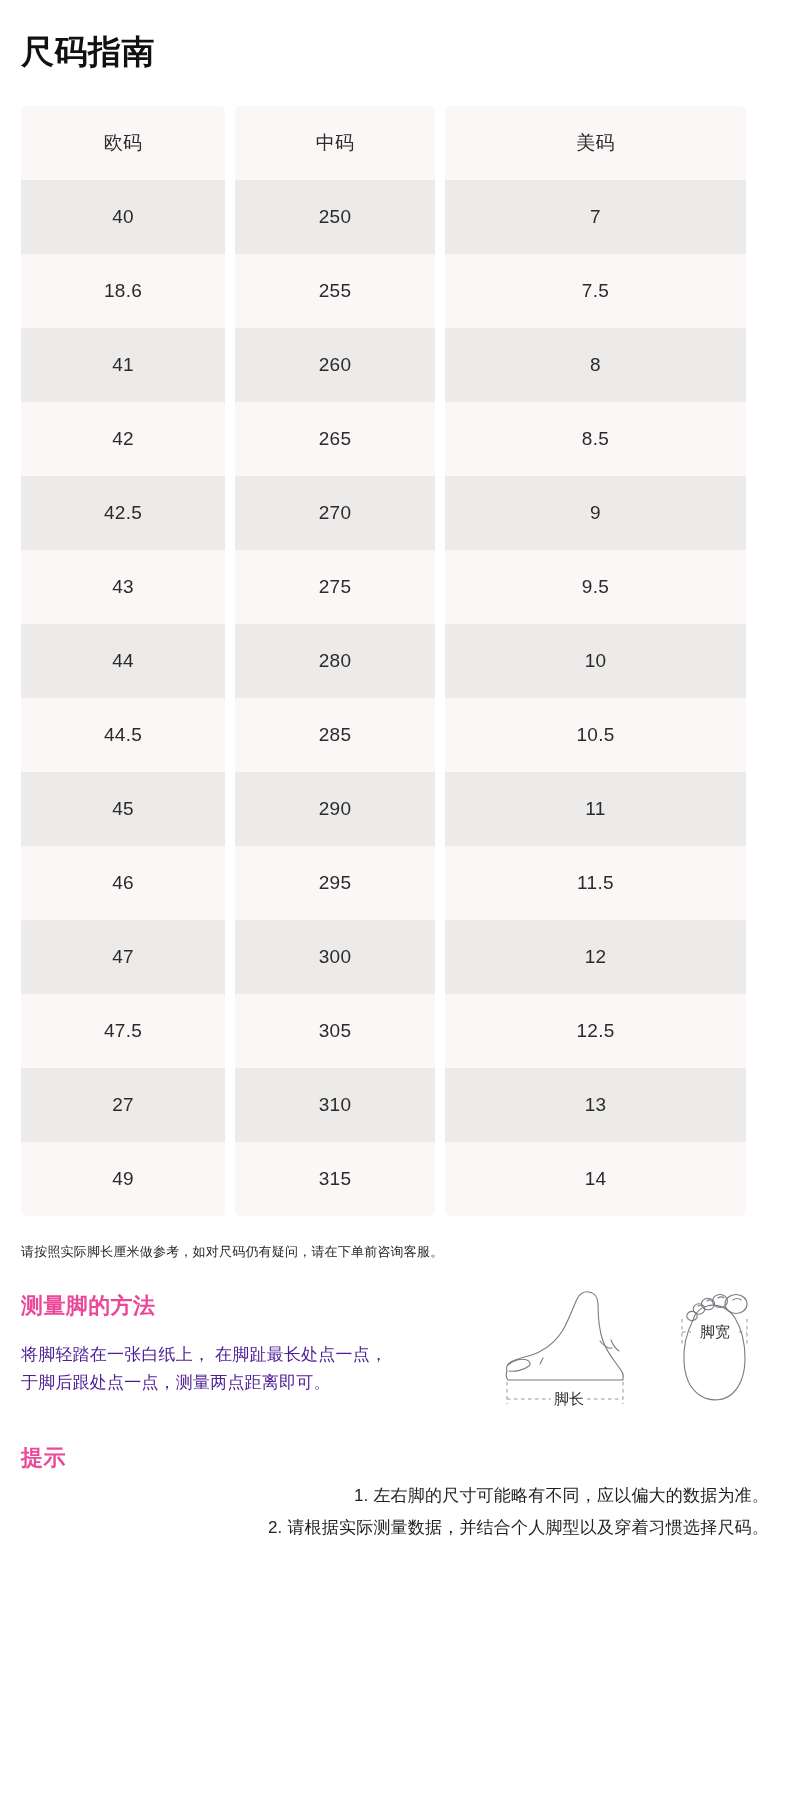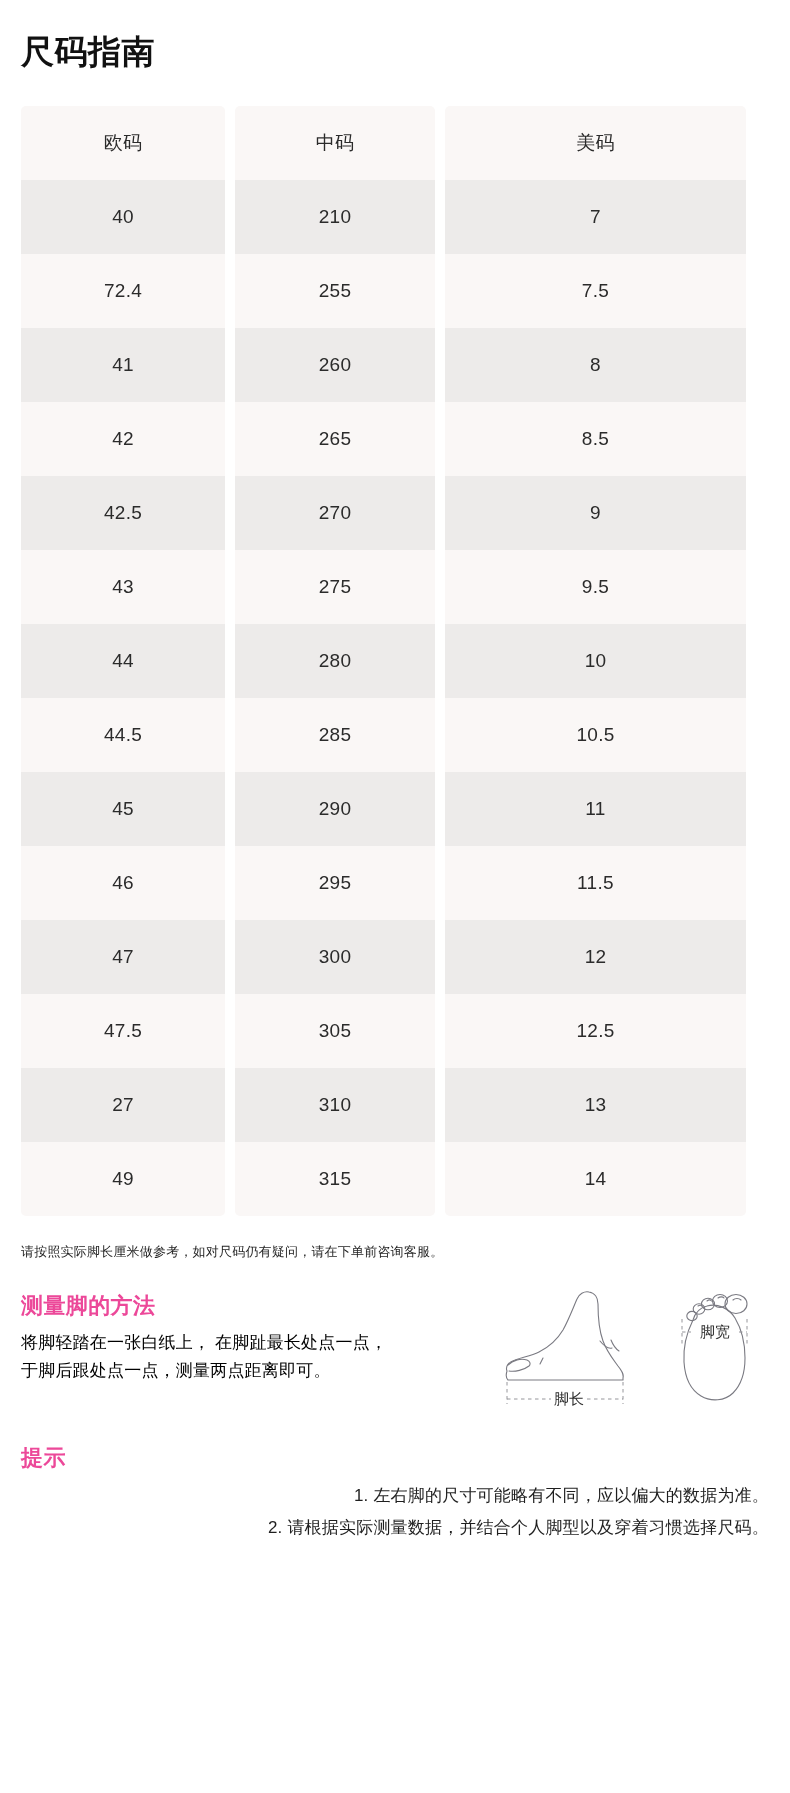--- a/index.html
+++ b/index.html
@@ -69,24 +69,24 @@
     min-height: 118px;
   }
   .section-title {
     font-size: 22px;
     font-weight: bold;
     color: #ec4899;
     line-height: 1.3;
     letter-spacing: 0.4px;
   }
   .measure-body {
-    margin-top: 9px;
+    margin-top: 21px;
     font-size: 17px;
     line-height: 1.62;
-    color: #000000;
+    color: #4c1d95;
     letter-spacing: 0.2px;
     max-width: 430px;
   }
   .foot-figure {
     position: absolute;
     right: -8px;
     top: -6px;
     width: 300px;
     height: 130px;
   }
@@ -107,37 +107,37 @@
 <body>
 
 <div class="page">
 
   <h1 class="page-title">尺码指南</h1>
 
   <div class="size-table">
     <div class="size-col col-eu">
       <div class="cell head">欧码</div>
     <div class="cell odd">40</div>
-        <div class="cell even">72.4</div>
+        <div class="cell even">18.6</div>
         <div class="cell odd">41</div>
         <div class="cell even">42</div>
         <div class="cell odd">42.5</div>
         <div class="cell even">43</div>
         <div class="cell odd">44</div>
         <div class="cell even">44.5</div>
         <div class="cell odd">45</div>
         <div class="cell even">46</div>
         <div class="cell odd">47</div>
         <div class="cell even">47.5</div>
         <div class="cell odd">27</div>
         <div class="cell even">49</div>
       </div>
     <div class="size-col col-cn">
       <div class="cell head">中码</div>
-    <div class="cell odd">210</div>
+    <div class="cell odd">250</div>
         <div class="cell even">255</div>
         <div class="cell odd">260</div>
         <div class="cell even">265</div>
         <div class="cell odd">270</div>
         <div class="cell even">275</div>
         <div class="cell odd">280</div>
         <div class="cell even">285</div>
         <div class="cell odd">290</div>
         <div class="cell even">295</div>
         <div class="cell odd">300</div>

